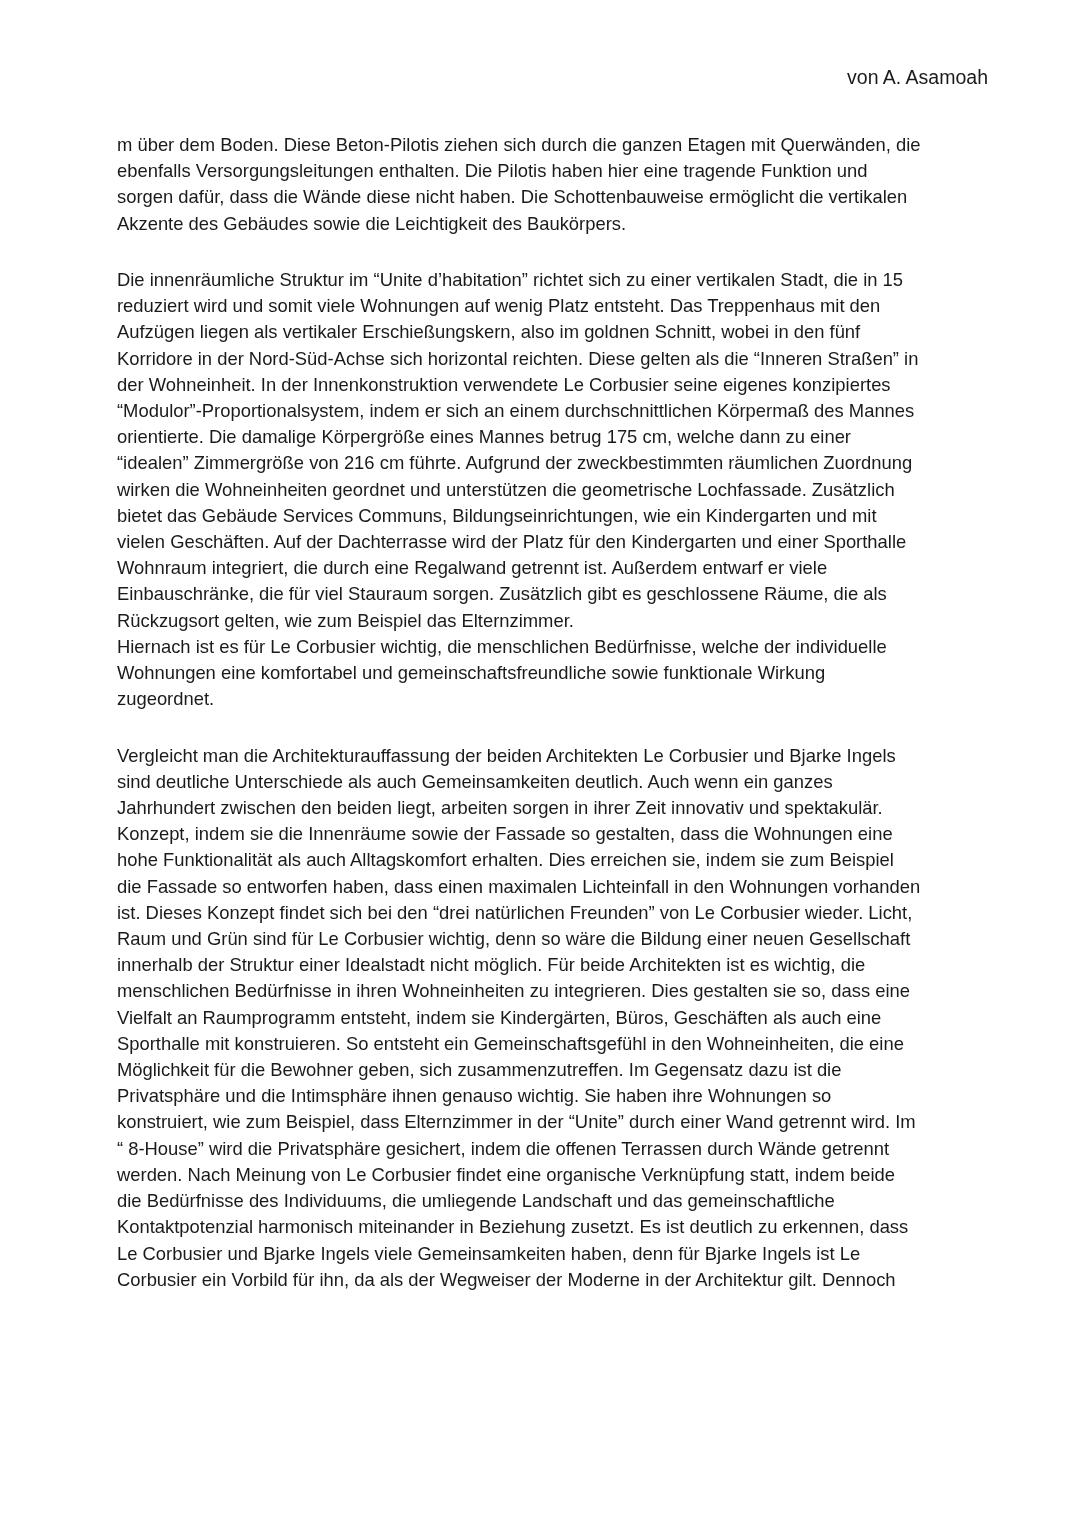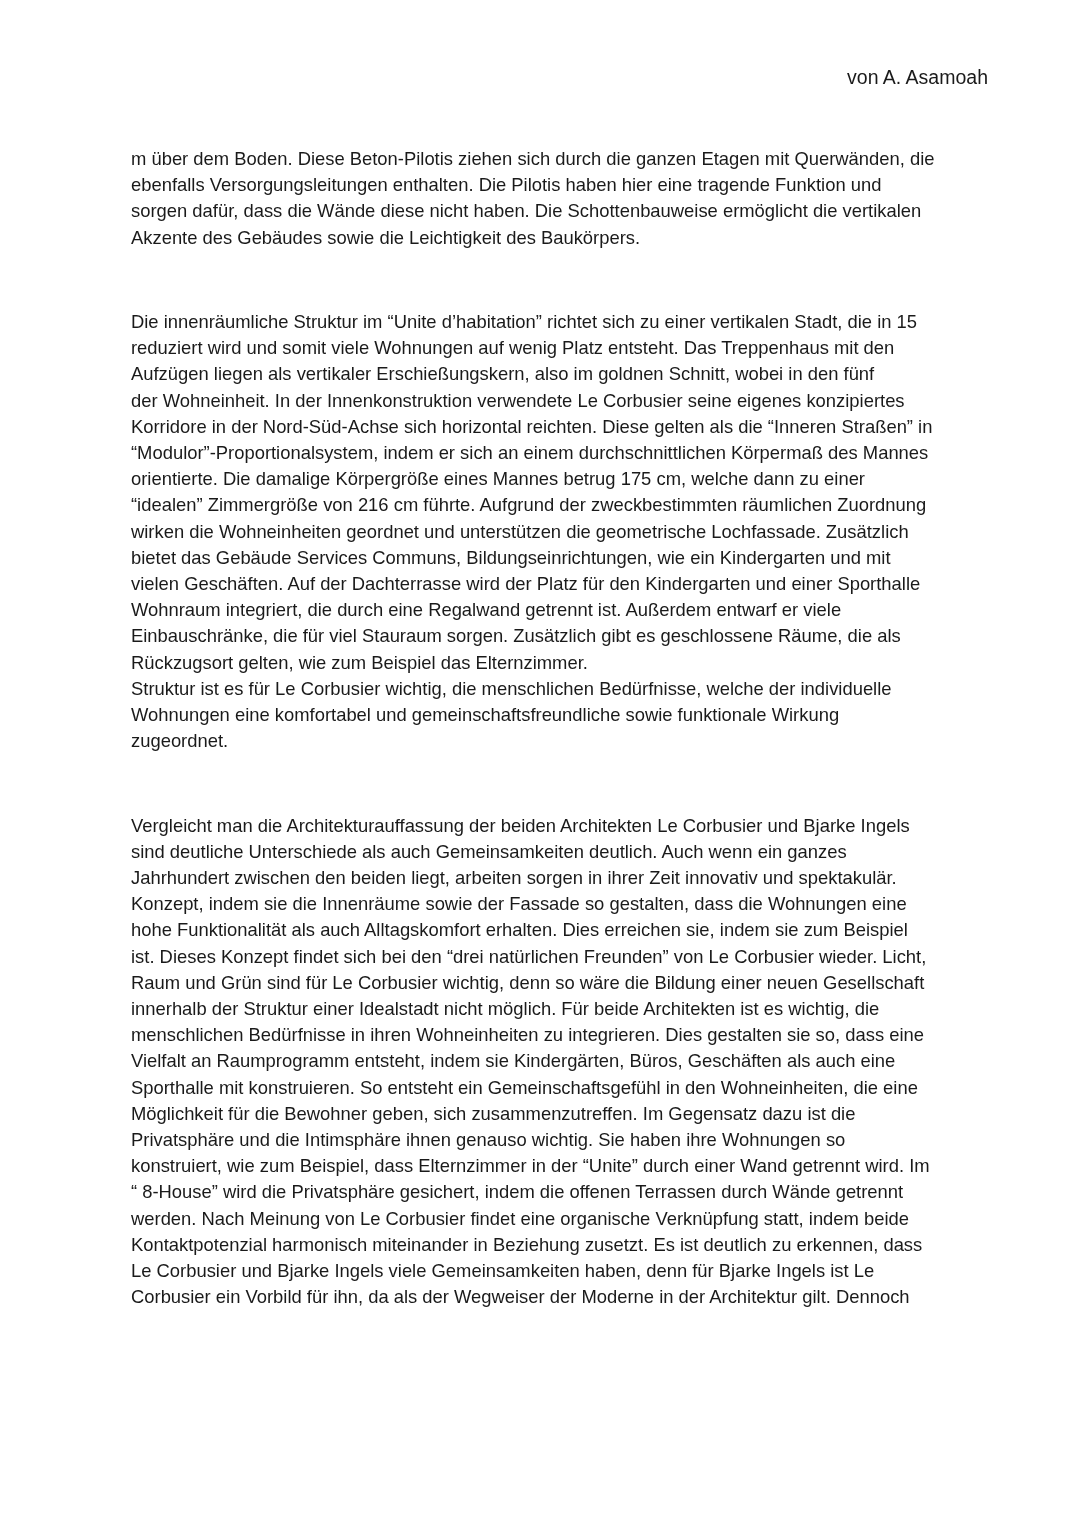--- a/index.html
+++ b/index.html
@@ -32,21 +32,21 @@
       color: #1a1a1a;
       white-space: nowrap;
     }
     .body-text {
       position: absolute;
       left: 103px;
       top: 130px;
       width: 880px;
     }
     .para {
-      margin: 16px;
+      margin: 2px;
     }
     .line {
       display: block;
       font-size: 18.4px;
       line-height: 26.2px;
       white-space: nowrap;
       letter-spacing: 0px;
     }
     .gap {
       height: 26.2px;
@@ -67,54 +67,56 @@
       <span class="line">sorgen dafür, dass die Wände diese nicht haben. Die Schottenbauweise ermöglicht die vertikalen</span>
       <span class="line">Akzente des Gebäudes sowie die Leichtigkeit des Baukörpers.</span>
     </p>
 
     <div class="gap"></div>
 
     <p class="para">
       <span class="line">Die innenräumliche Struktur im “Unite d’habitation” richtet sich zu einer vertikalen Stadt, die in 15</span>
       <span class="line">reduziert wird und somit viele Wohnungen auf wenig Platz entsteht. Das Treppenhaus mit den</span>
       <span class="line">Aufzügen liegen als vertikaler Erschießungskern, also im goldnen Schnitt, wobei in den fünf</span>
+      <span class="line">Korridore in der Nord-Süd-Achse sich horizontal reichten. Diese gelten als die “Inneren Straßen” in</span>
       <span class="line">der Wohneinheit. In der Innenkonstruktion verwendete Le Corbusier seine eigenes konzipiertes</span>
-      <span class="line">Korridore in der Nord-Süd-Achse sich horizontal reichten. Diese gelten als die “Inneren Straßen” in</span>
       <span class="line">“Modulor”-Proportionalsystem, indem er sich an einem durchschnittlichen Körpermaß des Mannes</span>
       <span class="line">orientierte. Die damalige Körpergröße eines Mannes betrug 175 cm, welche dann zu einer</span>
       <span class="line">“idealen” Zimmergröße von 216 cm führte. Aufgrund der zweckbestimmten räumlichen Zuordnung</span>
       <span class="line">wirken die Wohneinheiten geordnet und unterstützen die geometrische Lochfassade. Zusätzlich</span>
       <span class="line">bietet das Gebäude Services Communs, Bildungseinrichtungen, wie ein Kindergarten und mit</span>
       <span class="line">vielen Geschäften. Auf der Dachterrasse wird der Platz für den Kindergarten und einer Sporthalle</span>
       <span class="line">Wohnraum integriert, die durch eine Regalwand getrennt ist. Außerdem entwarf er viele</span>
       <span class="line">Einbauschränke, die für viel Stauraum sorgen. Zusätzlich gibt es geschlossene Räume, die als</span>
       <span class="line">Rückzugsort gelten, wie zum Beispiel das Elternzimmer.</span>
-      <span class="line">Struktur ist es für Le Corbusier wichtig, die menschlichen Bedürfnisse, welche der individuelle</span>
+      <span class="line">Hiernach ist es für Le Corbusier wichtig, die menschlichen Bedürfnisse, welche der individuelle</span>
       <span class="line">Wohnungen eine komfortabel und gemeinschaftsfreundliche sowie funktionale Wirkung</span>
       <span class="line">zugeordnet.</span>
     </p>
 
     <div class="gap"></div>
 
     <p class="para">
       <span class="line">Vergleicht man die Architekturauffassung der beiden Architekten Le Corbusier und Bjarke Ingels</span>
       <span class="line">sind deutliche Unterschiede als auch Gemeinsamkeiten deutlich. Auch wenn ein ganzes</span>
       <span class="line">Jahrhundert zwischen den beiden liegt, arbeiten sorgen in ihrer Zeit innovativ und spektakulär.</span>
       <span class="line">Konzept, indem sie die Innenräume sowie der Fassade so gestalten, dass die Wohnungen eine</span>
       <span class="line">hohe Funktionalität als auch Alltagskomfort erhalten. Dies erreichen sie, indem sie zum Beispiel</span>
+      <span class="line">die Fassade so entworfen haben, dass einen maximalen Lichteinfall in den Wohnungen vorhanden</span>
       <span class="line">ist. Dieses Konzept findet sich bei den “drei natürlichen Freunden” von Le Corbusier wieder. Licht,</span>
       <span class="line">Raum und Grün sind für Le Corbusier wichtig, denn so wäre die Bildung einer neuen Gesellschaft</span>
       <span class="line">innerhalb der Struktur einer Idealstadt nicht möglich. Für beide Architekten ist es wichtig, die</span>
       <span class="line">menschlichen Bedürfnisse in ihren Wohneinheiten zu integrieren. Dies gestalten sie so, dass eine</span>
       <span class="line">Vielfalt an Raumprogramm entsteht, indem sie Kindergärten, Büros, Geschäften als auch eine</span>
       <span class="line">Sporthalle mit konstruieren. So entsteht ein Gemeinschaftsgefühl in den Wohneinheiten, die eine</span>
       <span class="line">Möglichkeit für die Bewohner geben, sich zusammenzutreffen. Im Gegensatz dazu ist die</span>
       <span class="line">Privatsphäre und die Intimsphäre ihnen genauso wichtig. Sie haben ihre Wohnungen so</span>
       <span class="line">konstruiert, wie zum Beispiel, dass Elternzimmer in der “Unite” durch einer Wand getrennt wird. Im</span>
       <span class="line">“ 8-House” wird die Privatsphäre gesichert, indem die offenen Terrassen durch Wände getrennt</span>
       <span class="line">werden. Nach Meinung von Le Corbusier findet eine organische Verknüpfung statt, indem beide</span>
+      <span class="line">die Bedürfnisse des Individuums, die umliegende Landschaft und das gemeinschaftliche</span>
       <span class="line">Kontaktpotenzial harmonisch miteinander in Beziehung zusetzt. Es ist deutlich zu erkennen, dass</span>
       <span class="line">Le Corbusier und Bjarke Ingels viele Gemeinsamkeiten haben, denn für Bjarke Ingels ist Le</span>
       <span class="line">Corbusier ein Vorbild für ihn, da als der Wegweiser der Moderne in der Architektur gilt. Dennoch</span>
     </p>
 
   </div>
 </div>
 
 </body></html>

